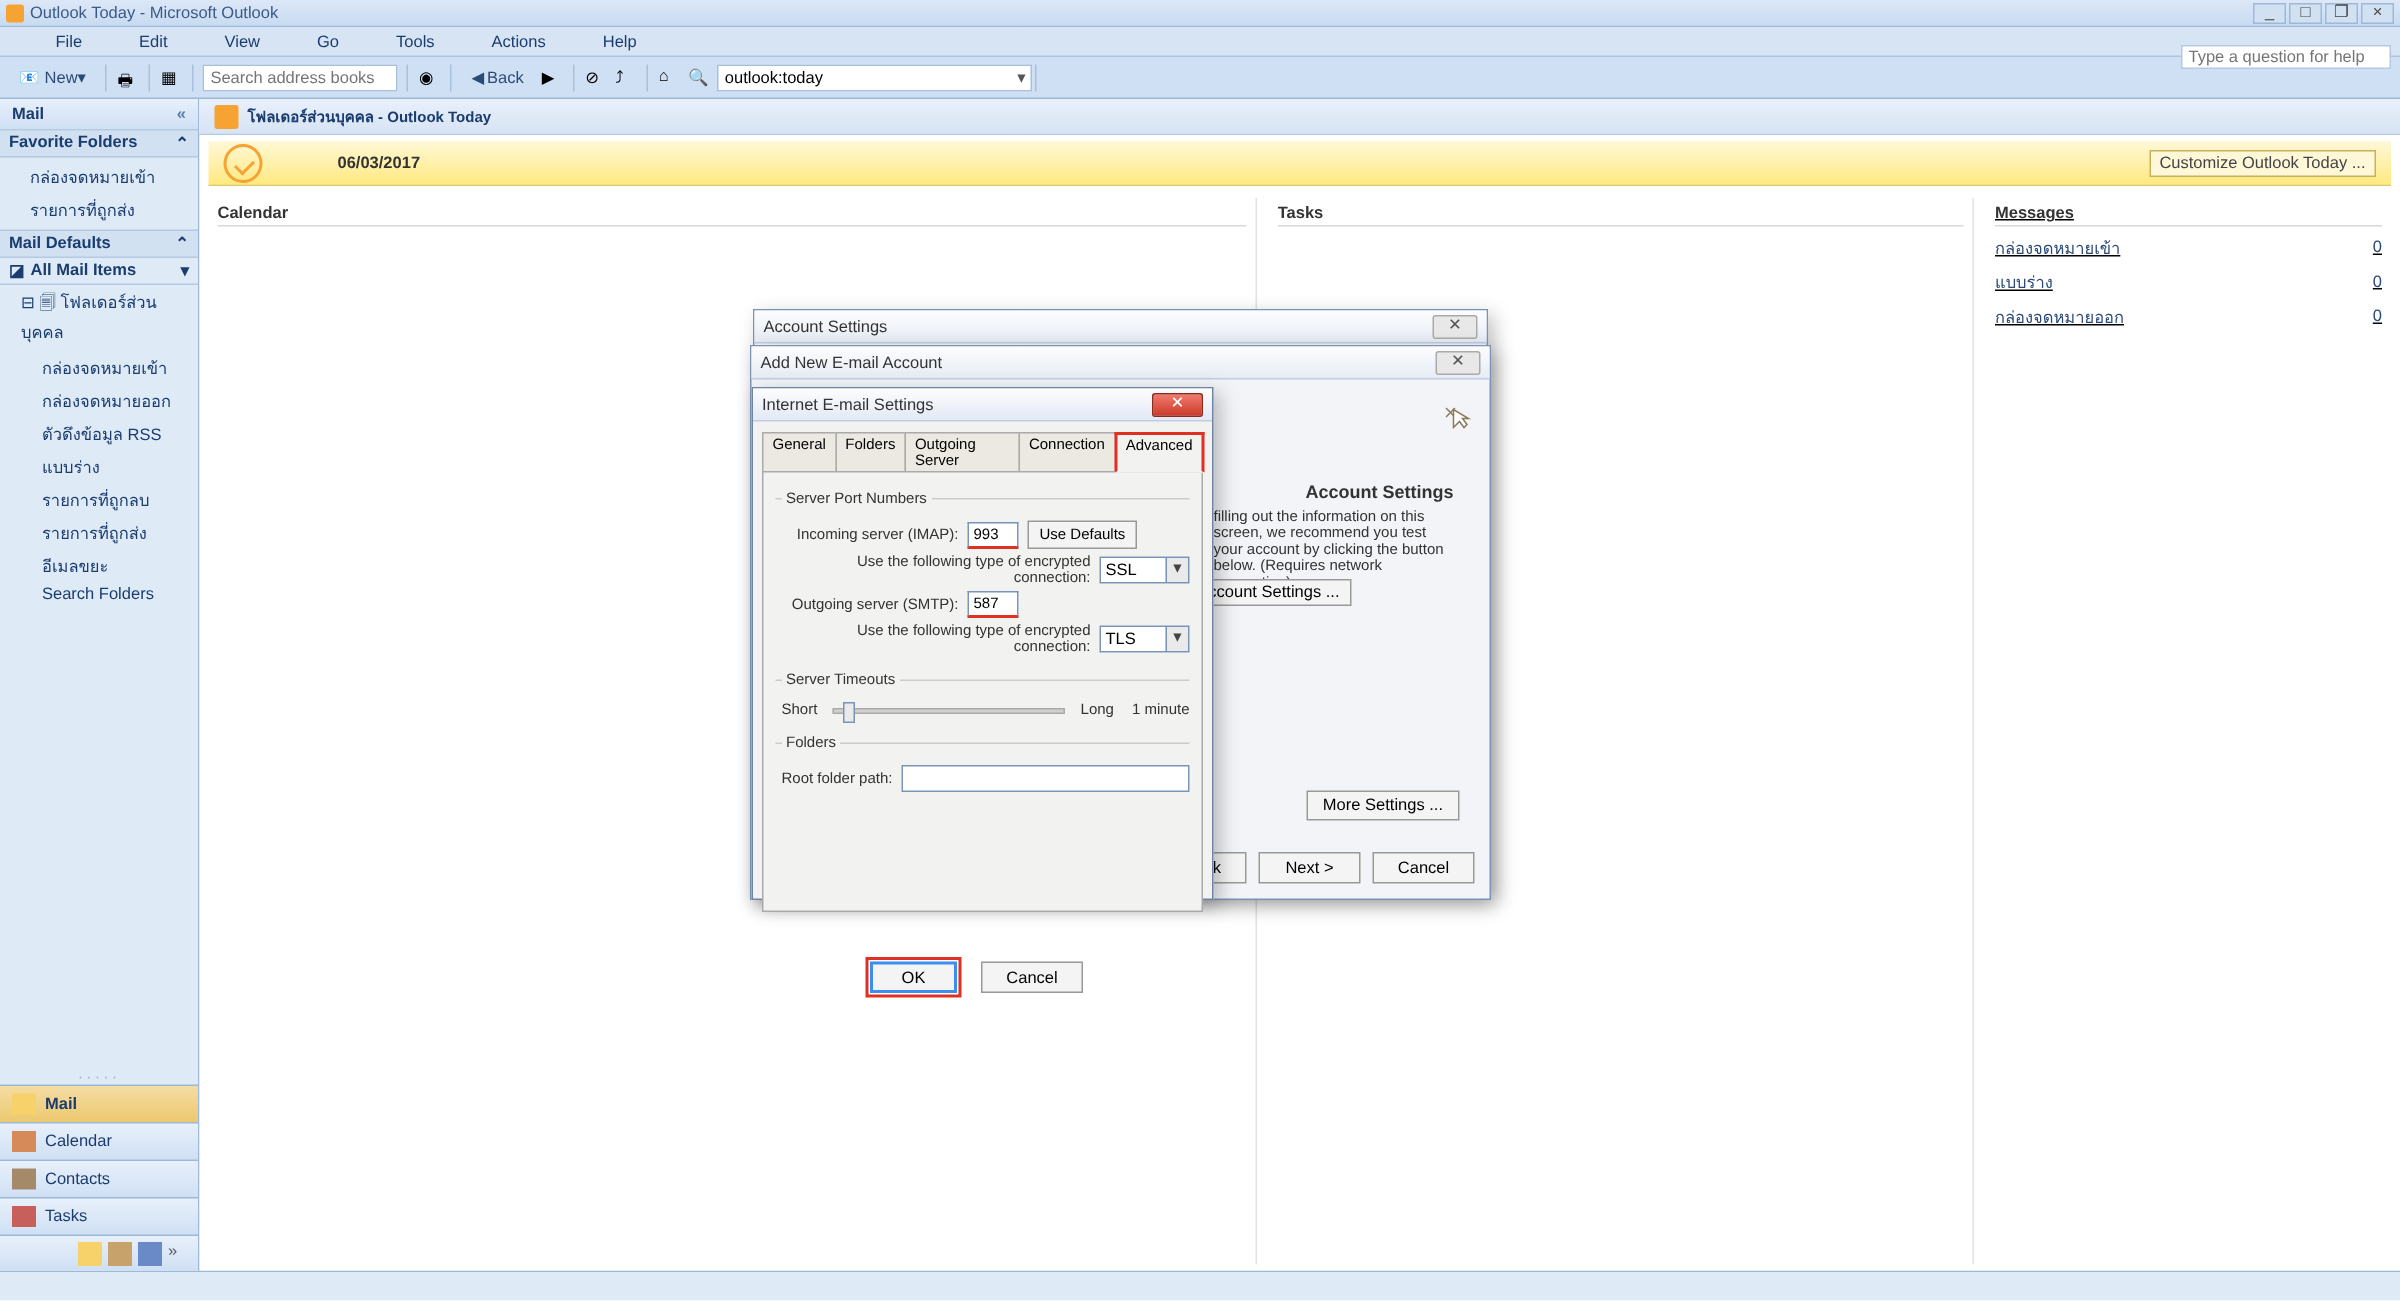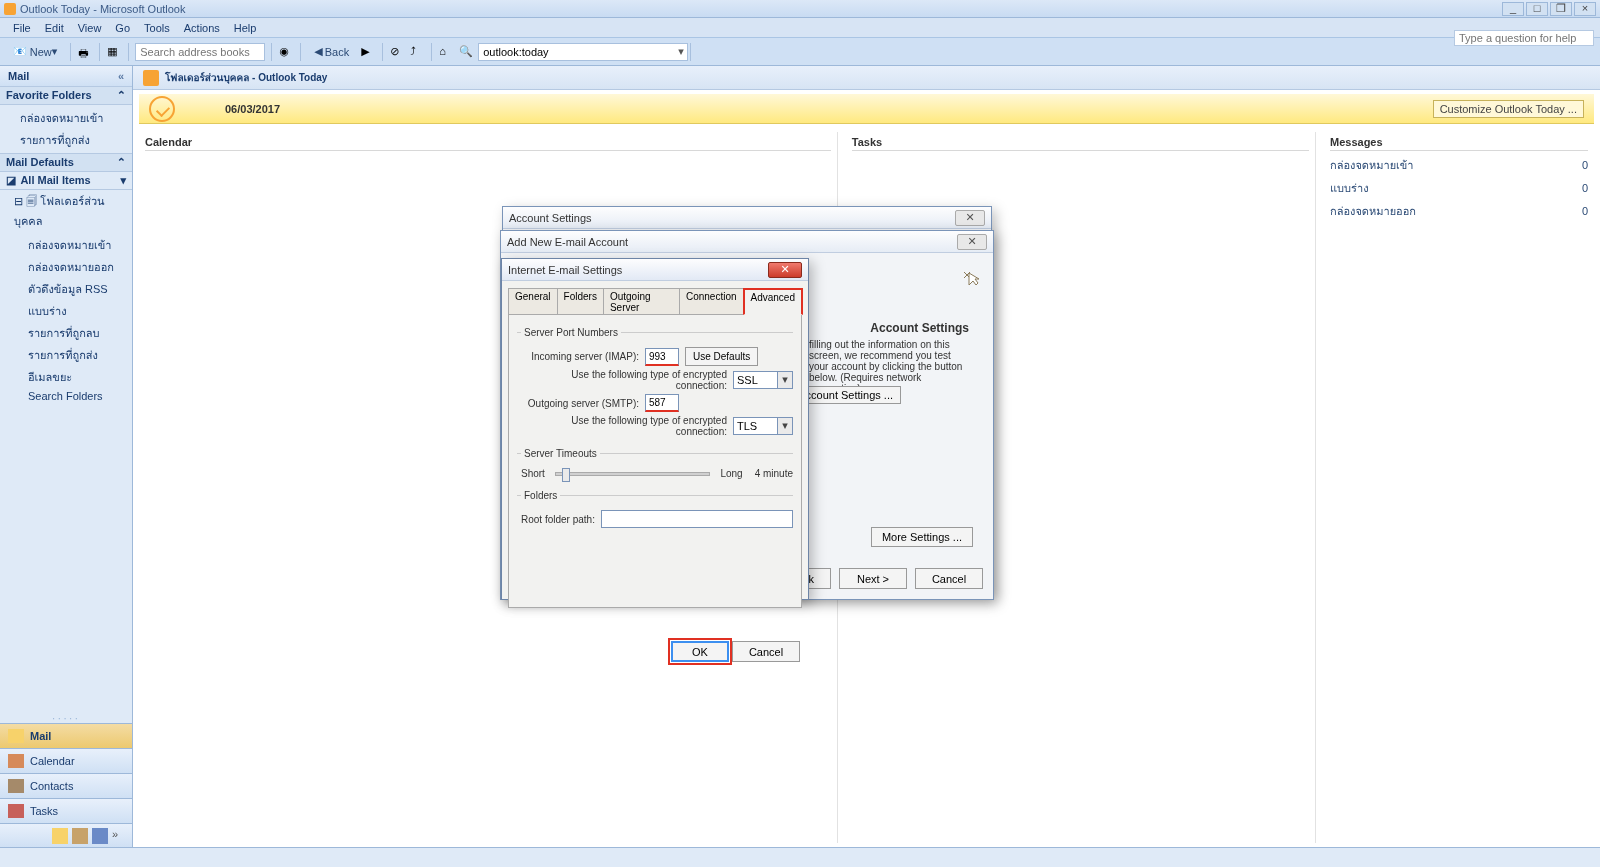--- a/index.html
+++ b/index.html
@@ -3,21 +3,21 @@
 <meta charset="utf-8">
 <style>
 * { box-sizing: border-box; margin: 0; padding: 0; font-family: Tahoma, "Segoe UI", sans-serif; font-size: 11px; }
 body { background: #fff; width: 1600px; height: 867px; overflow: hidden; position: relative; }
 .titlebar { height: 18px; background: linear-gradient(#dce8f7,#c8dbf2); display:flex; align-items:center; padding:0 4px; border-bottom:1px solid #9db8d9; }
 .titlebar .icon { width:12px; height:12px; background:#f7a334; border-radius:2px; margin-right:4px; }
 .titlebar .title { color:#3b5a86; }
 .titlebar .wc { margin-left:auto; display:flex; gap:2px; }
 .titlebar .wc div { width:22px; height:14px; background:#d2e1f2; border:1px solid #9db8d9; text-align:center; line-height:11px; color:#444; cursor:default; }
 .menubar { height:20px; background:#d7e4f4; display:flex; align-items:center; padding:0 6px; border-bottom:1px solid #aac5e4; }
-.menubar span { padding:2px 7px; color:#1a3c6e; cursor:default; text-decoration:underline; text-decoration-color:transparent; }
+.menubar span { padding:2px 7px; color:#1a3c6e; cursor:default; text-decoration:underline; text-decoration-color:transparent;margin-left:24px; }
 .menubar .help-q { margin-left:auto;margin-top:20px; }
 .menubar .help-q input { width:140px; height:16px; border:1px solid #b5c9e2; padding:0 4px; color:#888; font-size:11px; }
 .toolbar { height:28px; background:#cfe0f4; border-bottom:1px solid #9db8d9; display:flex; align-items:center; padding:0 6px; gap:4px; }
 .toolbar .btn { height:20px; padding:0 6px; border:1px solid transparent; display:flex; align-items:center; color:#2b4a75; cursor:default; }
 .toolbar .sep { width:1px; height:18px; background:#a8c0de; margin:0 2px; }
 .toolbar .searchbox { width:130px; height:18px; border:1px solid #a8c0de; background:#fff; padding:0 4px; color:#888; }
 .toolbar .addr { width:210px; height:18px; border:1px solid #a8c0de; background:#fff; padding:0 4px; }
 .toolbar .sicon { width:16px; height:16px; border:1px solid transparent; }
 .main { display:flex; height:calc(100% - 86px); }
 .nav { width:133px; background:#dfeaf7; border-right:1px solid #9db8d9; display:flex; flex-direction:column; }
@@ -46,21 +46,21 @@
 .datebar { height:30px; background:linear-gradient(#fff8d8,#ffe980); border-bottom:1px solid #e0c95e; display:flex; align-items:center; padding:0 10px; margin:4px 6px; }
 .datebar .clock { width:26px; height:26px; border:2px solid #f7a334; border-radius:50%; margin-right:50px; position:relative; }
 .datebar .clock::after { content:""; position:absolute; top:8px; left:6px; width:10px; height:6px; border-left:2px solid #f7a334; border-bottom:2px solid #f7a334; transform:rotate(-45deg); }
 .datebar .date { font-weight:bold; color:#333; }
 .datebar .cust { margin-left:auto; border:1px solid #c7b25a; background:#fff8d8; padding:2px 6px; color:#444; cursor:default; }
 .cols { flex:1; display:flex; padding:4px 6px; gap:8px; }
 .col { border-right:1px solid #e2e2e2; padding:4px 6px; }
 .col:last-child { border-right:none; }
 .col.cal { flex:3; }
 .col.tasks { flex:2; }
-.col.msgs { width:270px; }
+.col.msgs { width:270px;text-decoration:underline; }
 .col h4 { font-size:11px; font-weight:bold; color:#333; border-bottom:1px solid #d8d8d8; padding-bottom:2px; margin-bottom:4px; }
 .msgs .row { display:flex; color:#2b4a75; padding:1px 0; }
 .msgs .row .n { margin-left:auto; }
 
 .statusbar { height:20px; background:#dfeaf7; border-top:1px solid #9db8d9; }
 
 
 .dlg { position:absolute; background:#f2f4f7; border:1px solid #7a94b8; box-shadow:4px 4px 12px rgba(0,0,0,.25); }
 .dlg-title { height:22px; background:linear-gradient(#fdfdfe,#e6ecf5); border-bottom:1px solid #c0cde0; display:flex; align-items:center; padding:0 6px; color:#333; }
 .dlg-title.act { background:linear-gradient(#fdfdfe,#d9e4f4); }
@@ -85,21 +85,21 @@
 .tabbody { border:1px solid #aaa; margin:0 6px 6px 6px; padding:8px 8px 6px 8px; height:294px; position:relative; background:#f2f2f0; }
 .lbl { font-size:10px; color:#333; }
 .fld { height:18px; border:1px solid #7a94b8; background:#fff; padding:0 3px; font-size:10px; }
 .btn-s { height:19px; border:1px solid #999; background:#f4f4f4; padding:0 7px; cursor:default; font-size:10px; }
 .red-under { border-bottom:2px solid #e03022; }
 .row { display:flex; align-items:center; gap:6px; margin:3px 0; }
 .sel { height:18px; border:1px solid #7a94b8; background:#fff; font-size:10px; width:60px; display:flex; align-items:center; padding:0 3px; position:relative; }
 .sel .arr { position:absolute; right:0; top:0; bottom:0; width:15px; border-left:1px solid #7a94b8; background:#eaeaea; text-align:center; line-height:15px; color:#444; }
 .slider { flex:1; height:4px; background:#d0d0d0; border:1px solid #aaa; position:relative; margin:0 4px; }
 .slider .thumb { position:absolute; top:-5px; left:6px; width:8px; height:14px; background:#eaeaea; border:1px solid #7a94b8; }
-.dlg3 .btns { display:flex; justify-content:flex-end; gap:3px; padding:0 8px 8px 0;margin-top:33px; }
+.dlg3 .btns { display:flex; justify-content:center; gap:16px; padding:0 8px 8px 0;margin-top:33px; }
 .dlg3 .btns .ok { border:2px solid #3c8ff0; outline:2px solid #e03022; outline-offset:1px; width:58px; }
 fieldset { border:1px solid #ccc; border-left:none; border-right:none; border-bottom:none; padding:6px 0 4px 4px; margin-top:4px; }
 legend { font-size:10px; padding:0 3px; color:#333; }
 </style>
 </head>
 <body>
 
 <div class="titlebar">
   <div class="icon"></div>
   <div class="title">Outlook Today - Microsoft Outlook</div>
@@ -313,21 +313,21 @@
       </div>
     </fieldset>
     <fieldset>
         <legend>Server Timeouts</legend>
       <div class="row">
         <span class="lbl">Short</span>
         <div class="slider">
             <div class="thumb"></div>
           </div>
         <span class="lbl">Long</span>
-        <span class="lbl" style="margin-left:6px">4 minute</span>
+        <span class="lbl" style="margin-left:6px">1 minute</span>
       </div>
     </fieldset>
     <fieldset>
         <legend>Folders</legend>
       <div class="row">
         <span class="lbl">Root folder path:</span>
         <input class="fld" style="flex: 1 1 0%;" value="">
       </div>
     </fieldset>
   </div>

